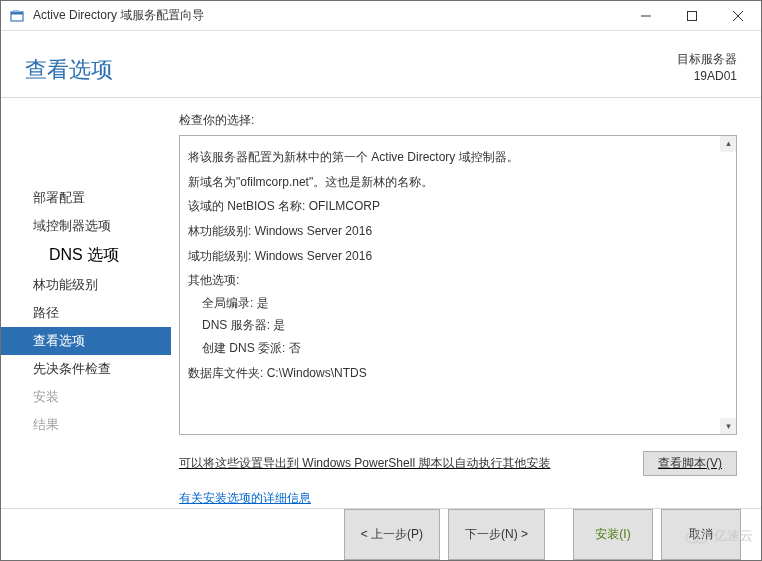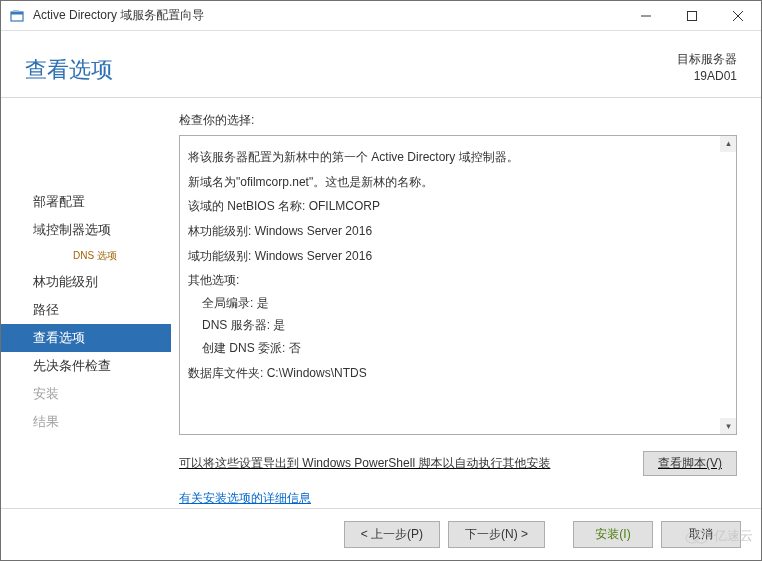--- a/index.html
+++ b/index.html
@@ -13,21 +13,21 @@
 
   .header-row { display: flex; justify-content: space-between; align-items: flex-end; padding: 20px 24px 12px 24px; border-bottom: 1px solid #d8d8d8; }
   .page-heading { font-size: 22px; color: #2c6fb2; font-weight: 400; }
   .target-server { text-align: right; font-size: 12px; color: #333; line-height: 1.4; }
 
   .content { flex: 1; display: flex; overflow: hidden; align-items: center; }
   .sidebar { width: 170px; padding: 18px 0 0 0; }
   .step { padding: 5px 8px 5px 32px; font-size: 13px; color: #333; cursor: default; position: relative; }
   .step.active { background: #2c6fb2; color: #fff; }
   .step.disabled { color: #a0a0a0; }
-  .step.sub { padding-left: 72px; color: #a16207; font-size: 10px; }
+  .step.sub { padding-left: 48px; color: #000000; font-size: 16px; }
 
   .main { flex: 1; padding: 14px 24px 0 8px; display: flex; flex-direction: column; }
   .label-row { font-size: 12px; color: #333; margin-bottom: 6px; }
   .review-box { border: 1px solid #abadb3; background: #fff; padding: 6px 8px; height: 300px; overflow: auto; font-size: 12px; color: #333; line-height: 1.55; position: relative; }
   .review-box p { margin: 6px 0; }
   .review-box .opt-head { margin: 6px 0 2px 0; }
   .review-box .opt-item { padding-left: 14px; margin: 4px 0; }
   .scroll-arrow-top, .scroll-arrow-bot {
     position: absolute; right: -1px; width: 17px; height: 17px; background: #f0f0f0;
     display: flex; align-items: center; justify-content: center; font-size: 9px; color: #555;
@@ -35,21 +35,21 @@
   .scroll-arrow-top { top: -1px; }
   .scroll-arrow-bot { bottom: -1px; }
 
   .export-row { display: flex; align-items: center; margin-top: 16px; gap: 0; text-decoration: underline; }
   .export-text { flex: 1; font-size: 12px; color: #333; }
   .btn { background: #e1e1e1; border: 1px solid #adadad; padding: 3px 14px; font-size: 12px; color: #333; cursor: pointer; font-family: inherit; }
   .btn.disabled { color: #4d7c0f; }
 
   .more-link { color: #0066cc; text-decoration: underline; font-size: 12px; margin-top: 14px; display: inline-block; cursor: pointer; }
 
-  .footer { border-top: 1px solid #d8d8d8; height: 52px; display: flex; align-items: center; justify-content: flex-end; padding: 0 20px; gap: 8px; }
+  .footer { border-top: 1px solid #d8d8d8; height: 52px; display: flex; justify-content: flex-end; padding: 0 20px; gap: 8px; }
   .footer .btn { padding: 4px 16px; min-width: 80px; }
 
   .watermark { position: absolute; right: 8px; bottom: 15px; display: flex; align-items: center; gap: 4px; color: #c9c9c9; font-size: 13px; pointer-events: none; }
   .watermark svg { opacity: 0.6; }
 </style>
 </head>
 <body>
 
 <div class="window">
 

